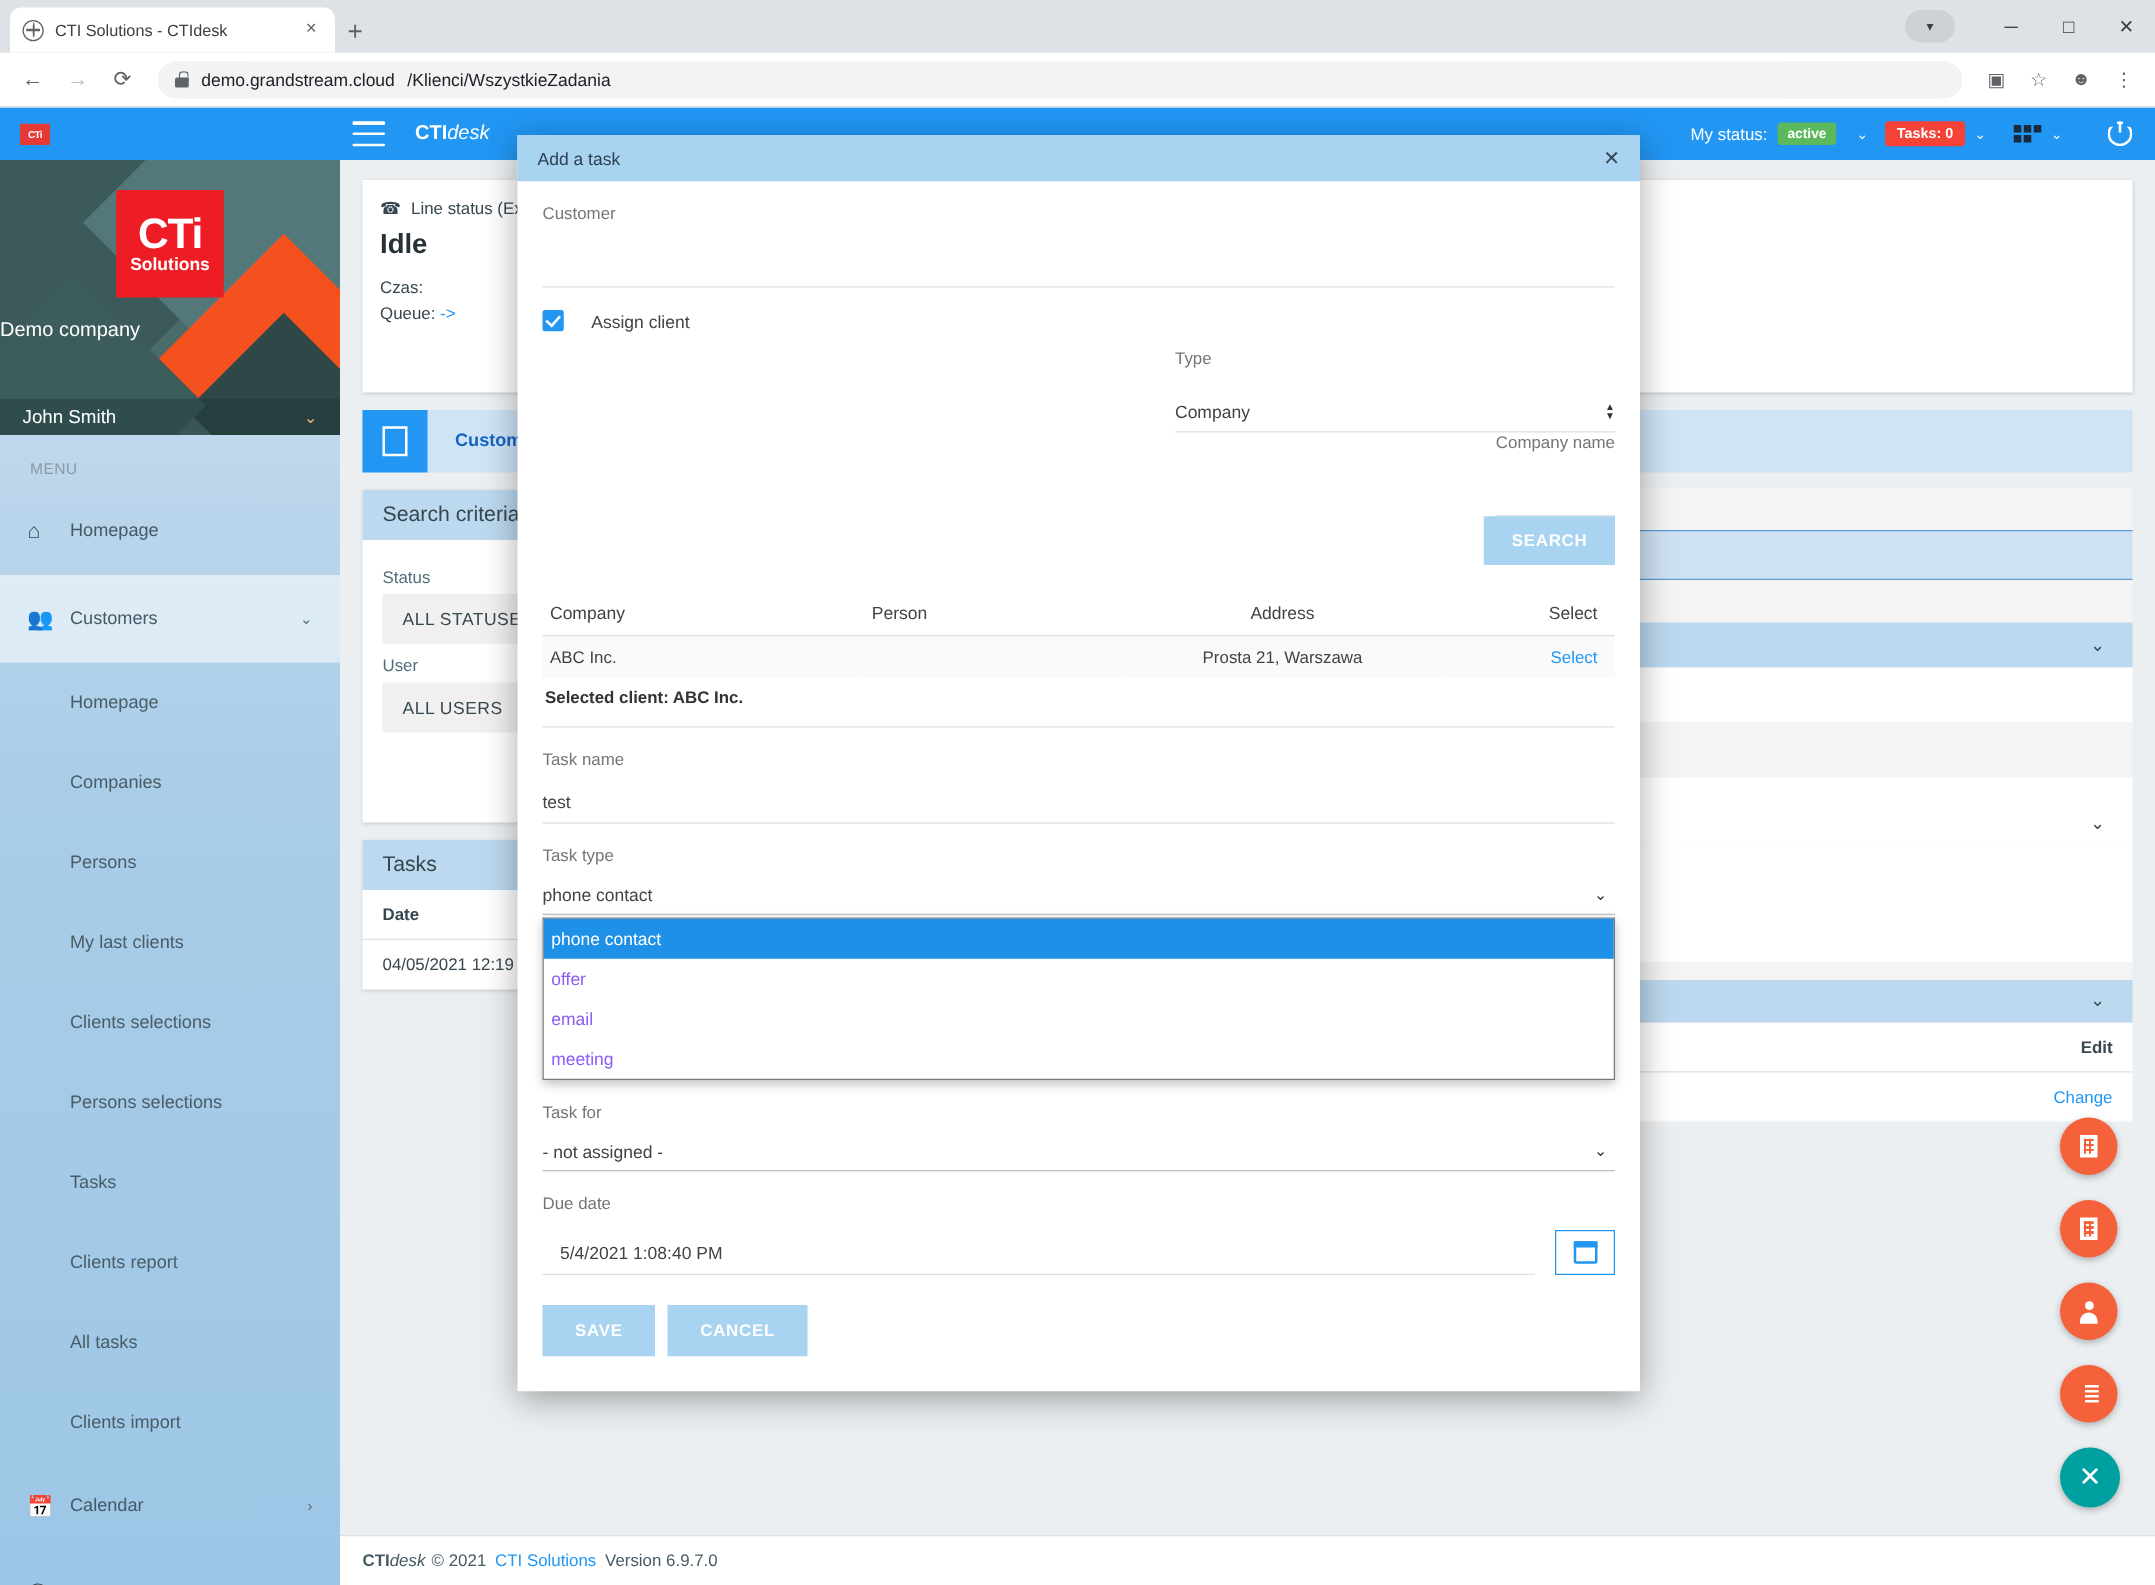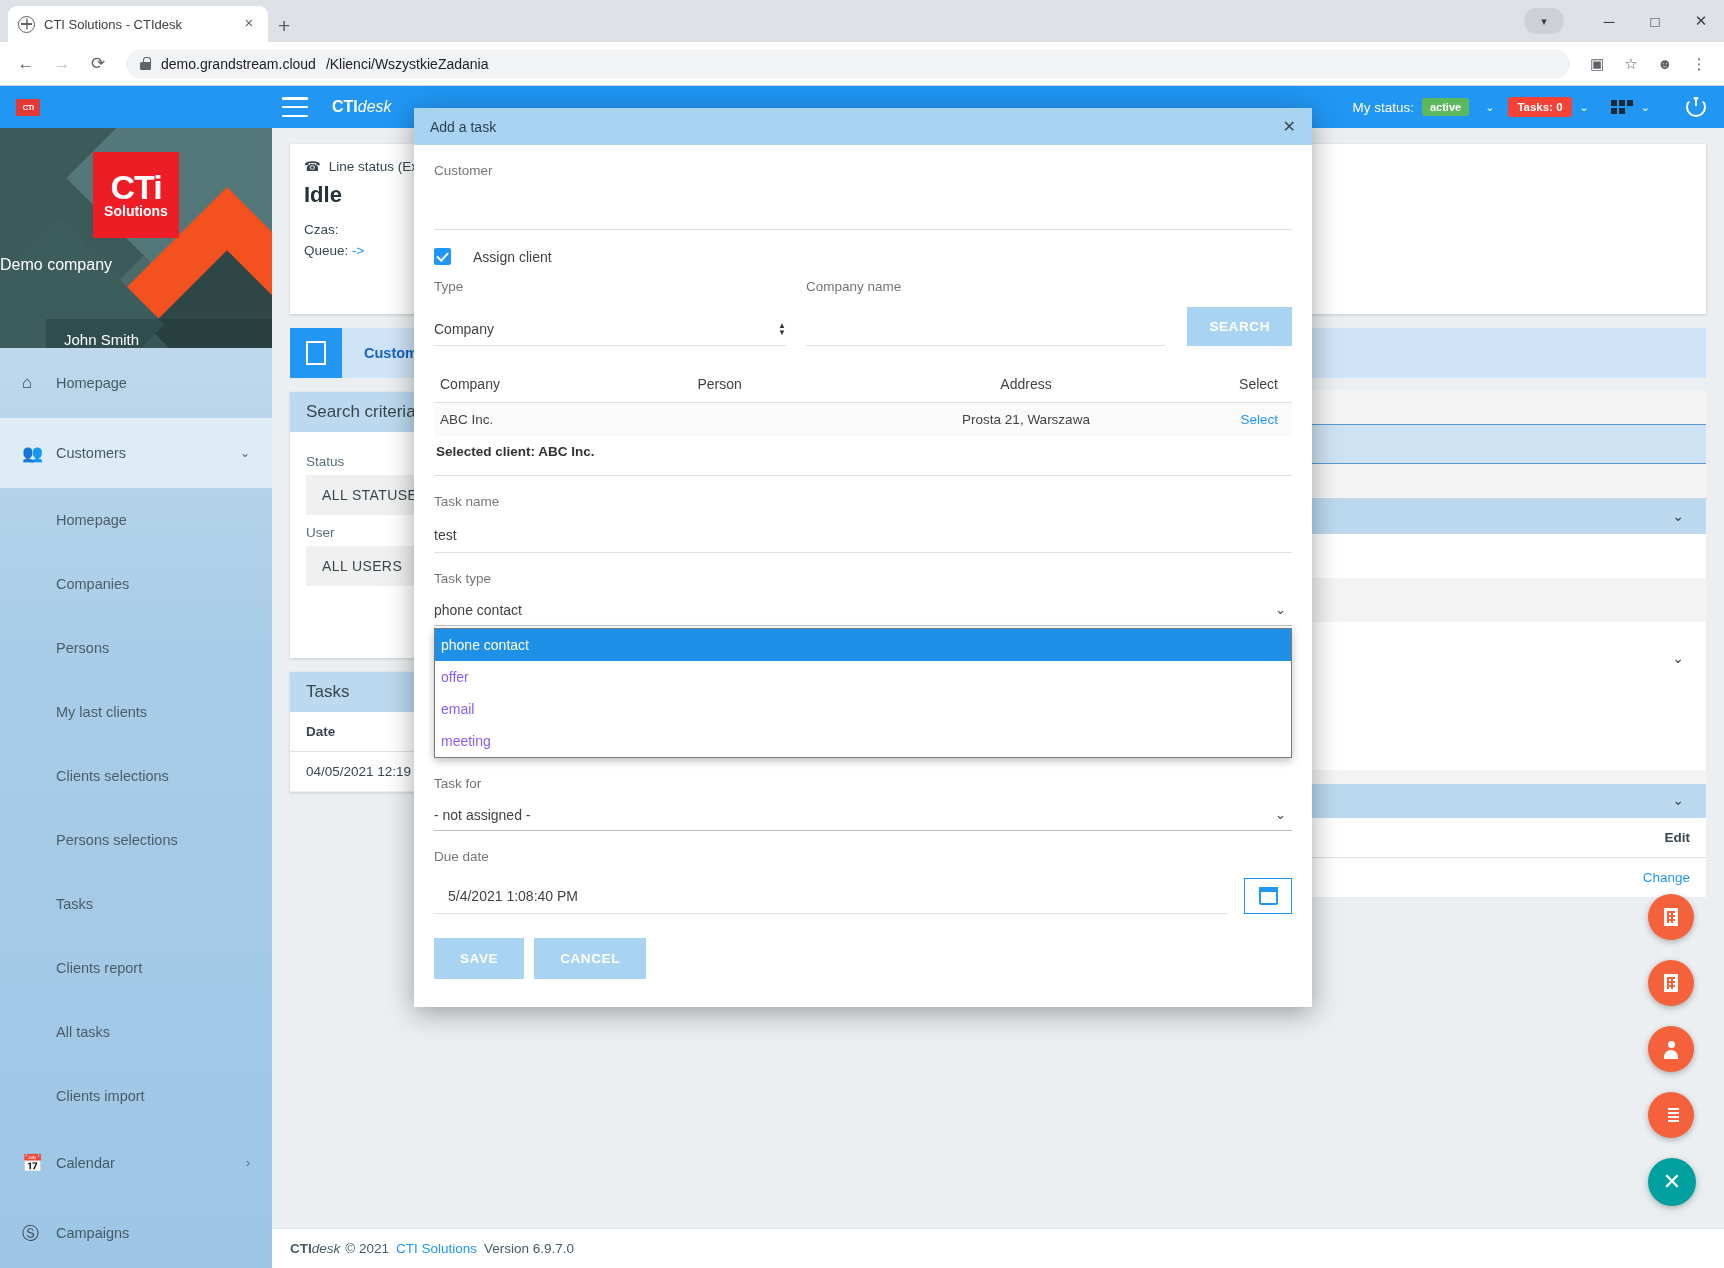--- a/index.html
+++ b/index.html
@@ -76,21 +76,21 @@
   .sb-head .poly { position:absolute; }
   .p1{left:-40px;top:-30px;width:200px;height:200px;background:#3c5a5a;transform:rotate(45deg);}
   .p2{right:-60px;top:-60px;width:220px;height:220px;background:#54787a;transform:rotate(45deg);}
   .p3{right:-30px;top:90px;width:150px;height:150px;background:#f4511e;transform:rotate(45deg);}
   .p4{right:-10px;top:145px;width:110px;height:110px;background:#2f4747;transform:rotate(45deg);}
   .p5{left:-20px;top:120px;width:150px;height:160px;background:#3d5c5c;transform:rotate(45deg);}
   .sb-logo { position:absolute; left:50%; top:24px; transform:translateX(-50%); width:86px; height:86px; background:#ee1c25; display:flex; flex-direction:column; align-items:center; justify-content:center; color:#fff;}
   .sb-logo .c1 { font-size:34px; font-weight:bold; font-family:"Liberation Sans",sans-serif; letter-spacing:-1px; line-height:32px;}
   .sb-logo .c2 { font-size:14px; font-weight:bold; line-height:16px;}
   .sb-company { position:absolute; top:128px; width:100%; text-align:left; color:#fff; font-size:16px;}
-  .sb-user { position:absolute; bottom:0; left:0; width:100%; height:29px; display:flex; align-items:flex-end; padding:0 18px; color:#fff; font-size:15px; background:rgba(25,50,50,.35);margin-left:46px;}
+  .sb-user { position:absolute; bottom:0; left:0; width:100%; height:29px; display:flex; align-items:center; padding:0 18px; color:#fff; font-size:15px; background:rgba(25,50,50,.35);}
   .sb-user .ch { margin-left:auto; font-size:13px; color:#f3ad7a;}
   .sb-menu-label { padding:20px 0 8px 24px; font-size:12.5px; color:#8d9aa4; letter-spacing:.3px;}
   .sb-item { height:70px; display:flex; align-items:center; padding-left:22px; color:#455a64; font-size:14.5px; cursor:pointer;}
   .sb-item.active { background:rgba(255,255,255,.55); font-weight:500;}
   .sb-item .ico { width:34px; display:flex; align-items:center; color:#37474f; font-size:17px;}
   .sb-item .arw { margin-left:auto; margin-right:22px; font-size:12px; color:#546e7a;}
   .sb-sub { height:64px; display:flex; align-items:center; padding-left:56px; color:#4a5c66; font-size:14.5px; cursor:pointer;}
 
   
   .content { position:absolute; left:272px; top:42px; right:0; bottom:0; padding:16px 18px; overflow:hidden;}
@@ -263,20 +263,21 @@
         <div class="sb-logo">
           <span class="c1">CTi</span>
           <span class="c2">Solutions</span>
         </div>
         <div class="sb-company">Demo company</div>
         <div class="sb-user">
           <span>John Smith</span>
           <span class="ch">⌄</span>
         </div>
       </div>
+      <div class="sb-menu-label">MENU</div>
       <div id="sidebar-items">
           <div class="sb-item">
             <span class="ico">⌂</span>
             <span>Homepage</span>
           </div>
           <div class="sb-item active">
             <span class="ico">👥</span>
             <span>Customers</span>
             <span class="arw">⌄</span>
           </div>
@@ -457,21 +458,21 @@
       <div class="modal-body">
 
         <div class="m-lbl">Customer</div>
         <div class="m-underline"></div>
 
         <div class="chk-row">
           <span class="chk"></span>
           <span class="chk-lbl">Assign client</span>
         </div>
 
-        <div class="m-row" style="margin-top:14px;align-items:flex-end;">
+        <div class="m-row" style="margin-top:14px;align-items:flex-end;flex-direction:column;">
           <div style="width:352px;">
             <div class="m-lbl">Type</div>
             <div class="m-field" style="margin-top:18px">
               <span>Company</span>
               <span class="spin">▲<br>▼</span>
             </div>
           </div>
           <div style="width:20px"></div>
           <div style="flex:1;">
             <div class="m-lbl">Company name</div>

